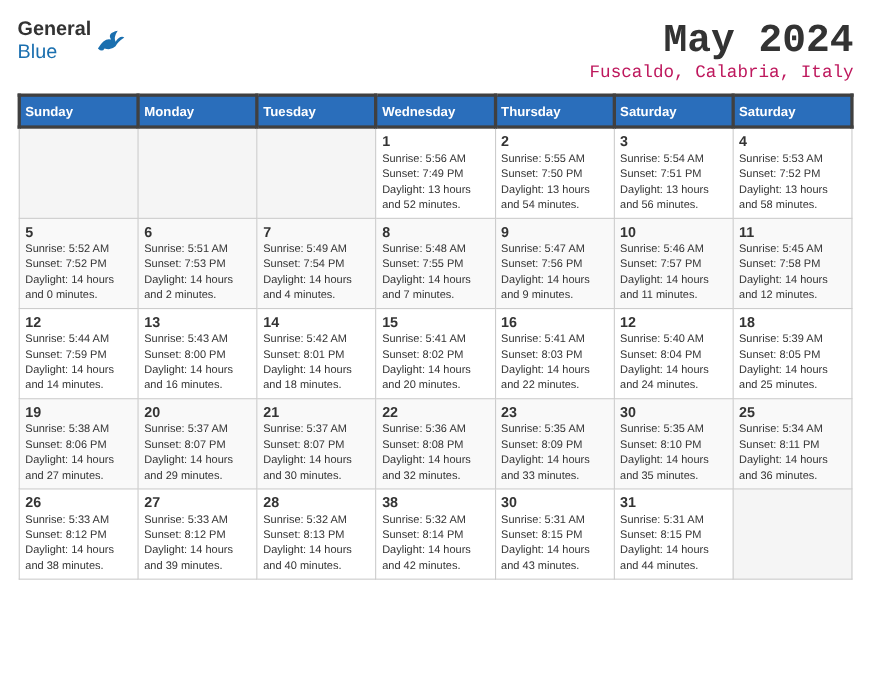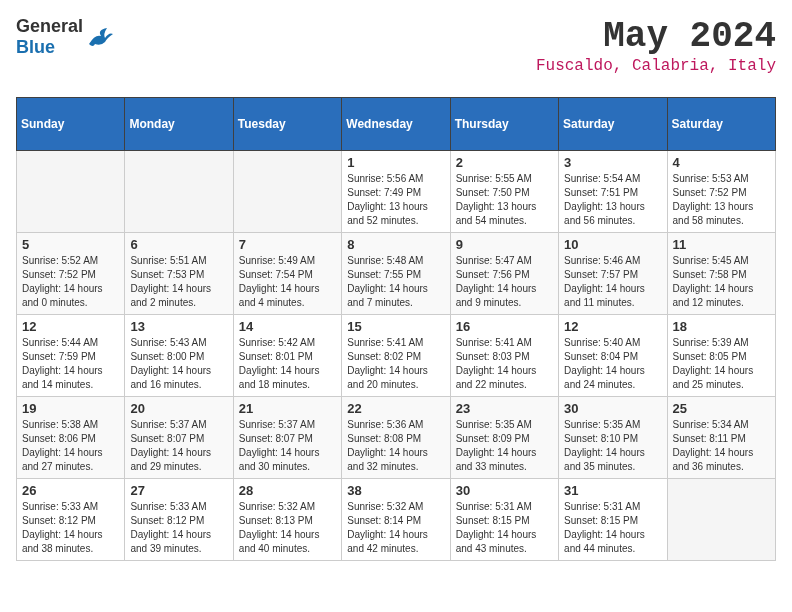--- a/index.html
+++ b/index.html
@@ -7,21 +7,21 @@
       font-family: Arial, sans-serif;
       background: #fff;
       width: 792px;
       min-height: 612px;
       padding: 16px;
     }
     .header {
       display: flex;
       justify-content: space-between;
       align-items: flex-start;
-      margin-bottom: 22px;
+      margin-bottom: 10px;
     }
     .logo {
       display: flex;
       align-items: center;
       gap: 4px;
     }
     .logo-bird {
       width: 28px;
       height: 22px;
     }
@@ -41,23 +41,23 @@
     table {
       width: 100%;
       border-collapse: collapse;
       table-layout: fixed;
     }
     th {
       background-color: #2a6ebb;
       color: #fff;
       font-size: 12px;
       font-weight: bold;
-      padding: 19px 4px;
+      padding: 6px 4px;
       text-align: left;
-      border: 1px solid #404040;
+      border: 3px solid #404040;
     }
     td {
       border: 1px solid #ccc;
       vertical-align: top;
       padding: 4px 5px;
       font-size: 10px;
       color: #333;
       height: 80px;
       background: #fff;
     }
@@ -83,21 +83,21 @@
       background: #f9f9f9;
     }
   </style>
 </head>
 <body>
 
 <div class="header">
   <div class="logo">
     <div class="logo-text">
       <span style="font-size:18px;font-weight:bold;color:#333;">General</span><br>
-      <span style="font-size:18px;font-weight:bold;color:#1a6faf;">Blue</span>
+      <span style="font-size:18px;font-weight:normal;color:#1a6faf;">Blue</span>
     </div>
     <svg class="logo-bird" viewBox="0 0 28 22" xmlns="http://www.w3.org/2000/svg">
       <path d="M2 18 Q8 8 14 10 Q10 4 20 2 Q16 8 18 12 Q22 6 26 8 Q20 12 18 16 Q14 20 8 18 Q6 22 2 18Z" fill="#1a6faf"></path>
     </svg>
   </div>
   <div class="title-block">
     <div class="month-title">May 2024</div>
     <div class="location-title">Fuscaldo, Calabria, Italy</div>
   </div>
 </div>

